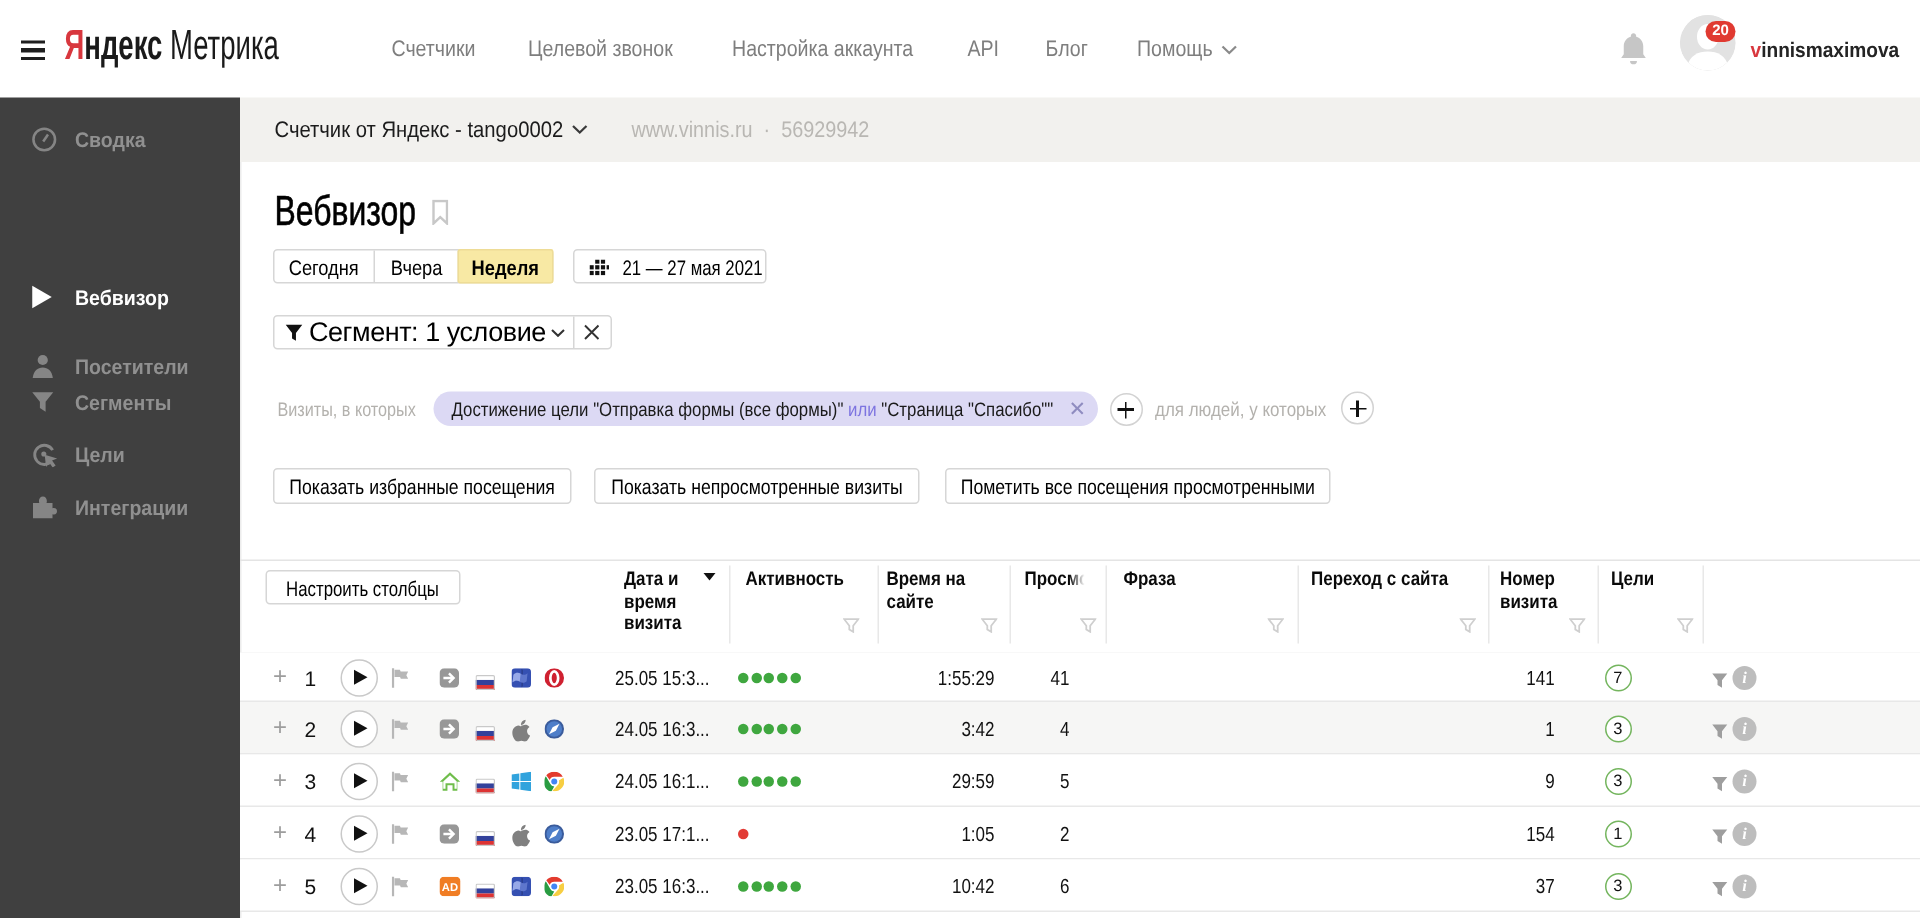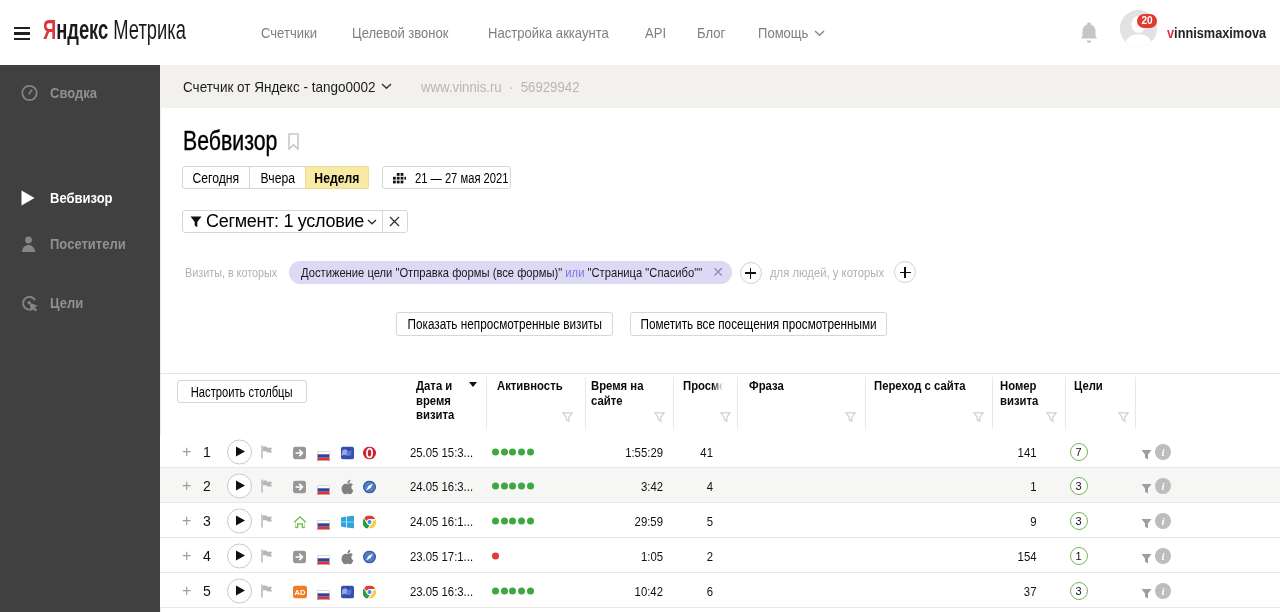--- a/index.html
+++ b/index.html
@@ -141,27 +141,39 @@
         </svg>
         <span class="slabel">Вебвизор</span>
       </div>
       <div class="sitem " style="top:156px;margin-top:11px;">
         <svg width="15" height="16" viewBox="0 0 15 16">
           <circle cx="7.5" cy="4" r="3.4" fill="#858585"></circle>
           <path d="M0.8 16c.6-4.8 3.3-7 6.7-7s6.1 2.2 6.7 7z" fill="#858585"></path>
         </svg>
         <span class="slabel">Посетители</span>
       </div>
+      <div class="sitem " style="top:191px;">
+        <svg width="15" height="14" viewBox="0 0 15 14">
+          <path d="M0.5 0.5h14L9.4 6.8v6.7L5.6 11V6.8z" fill="#858585"></path>
+        </svg>
+        <span class="slabel">Сегменты</span>
+      </div>
       <div class="sitem " style="top:226px;">
         <svg width="18" height="17" viewBox="0 0 18 17">
           <path d="M13.4 12.9A6.4 6.4 0 1114.1 5.6" fill="none" stroke="#858585" stroke-width="1.9"></path>
           <circle cx="8.2" cy="8.2" r="1.7" fill="#858585"></circle>
           <path d="M8.8 8.6l8.3 2.6-3.4 1.3 2.4 3.3-2 1.4-2.3-3.3-2.1 3z" fill="#858585"></path>
         </svg>
         <span class="slabel">Цели</span>
+      </div>
+      <div class="sitem " style="top:261px;">
+        <svg width="17" height="16" viewBox="0 0 17 16">
+          <path d="M1 5.3h4.2C4.4 3.2 5.7 1 7.6 1s3.2 2.2 2.4 4.3H14v3.5c2-.6 3 .6 3 2s-1 2.6-3 2v2.7H1z" fill="#858585"></path>
+        </svg>
+        <span class="slabel">Интеграции</span>
       </div>
     </div>
 
   <div id="strip"></div>
   <div id="cname">Счетчик от Яндекс - tango0002</div>
   <svg class="abs" style="left:381px; top:83px;" width="11" height="7" viewBox="0 0 11 7">
       <path d="M1 1l4.5 4.3L10 1" fill="none" stroke="#3a3a3a" stroke-width="1.5"></path>
     </svg>
   <div id="csite">www.vinnis.ru&nbsp; ·&nbsp; 56929942</div>
   <div id="leftline"></div>
@@ -218,20 +230,23 @@
 
   <div id="vislabel">Визиты, в которых</div>
   <div id="pill">
       <span class="txt">Достижение цели "Отправка формы (все формы)" <span class="or">или</span> "Страница "Спасибо""</span>
       <span class="x">✕</span>
     </div>
   <div class="pluscirc" style="left:739.5px; top:261.5px;"></div>
   <div id="forlabel">для людей, у которых</div>
   <div class="pluscirc" style="left:894px; top:261px;"></div>
 
+  <div class="btn" id="act1">
+      <span class="sx">Показать избранные посещения</span>
+    </div>
   <div class="btn" id="act2">
       <span class="sx">Показать непросмотренные визиты</span>
     </div>
   <div class="btn" id="act3">
       <span class="sx">Пометить все посещения просмотренными</span>
     </div>
 
   <div id="thead-top"></div>
   <div id="thead-bot"></div>
   <div class="btn" id="cfgbtn">

